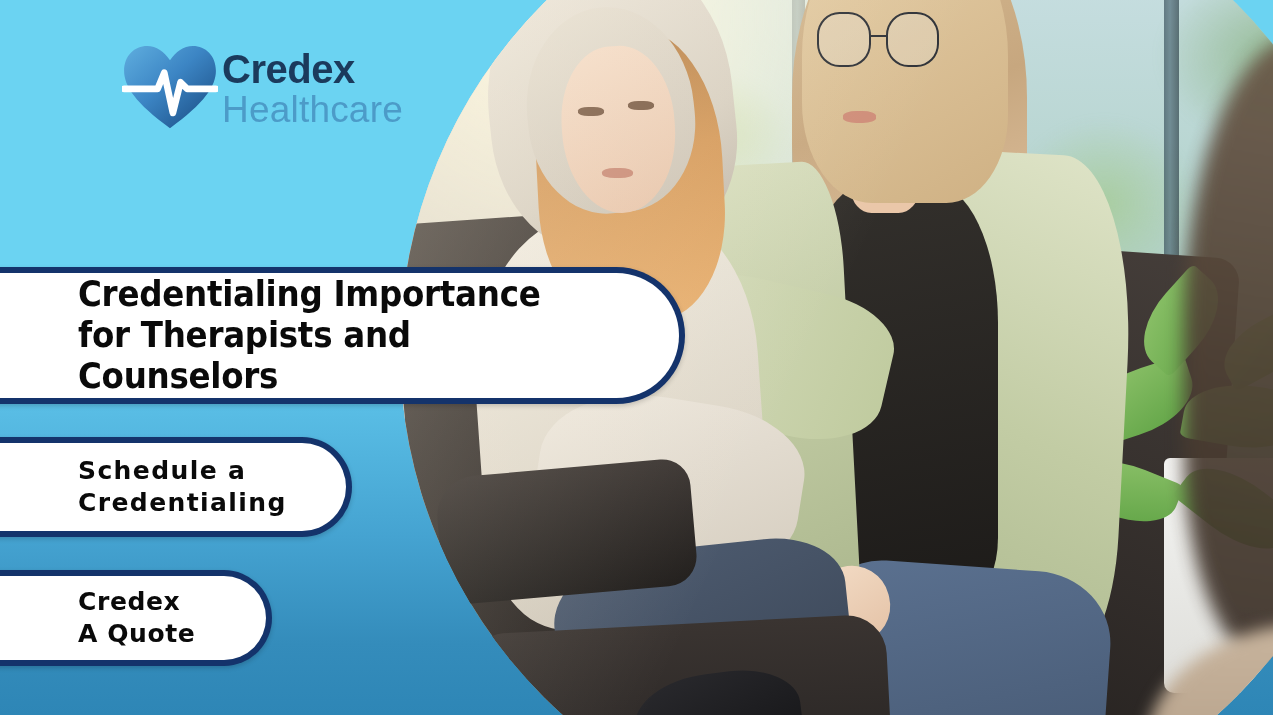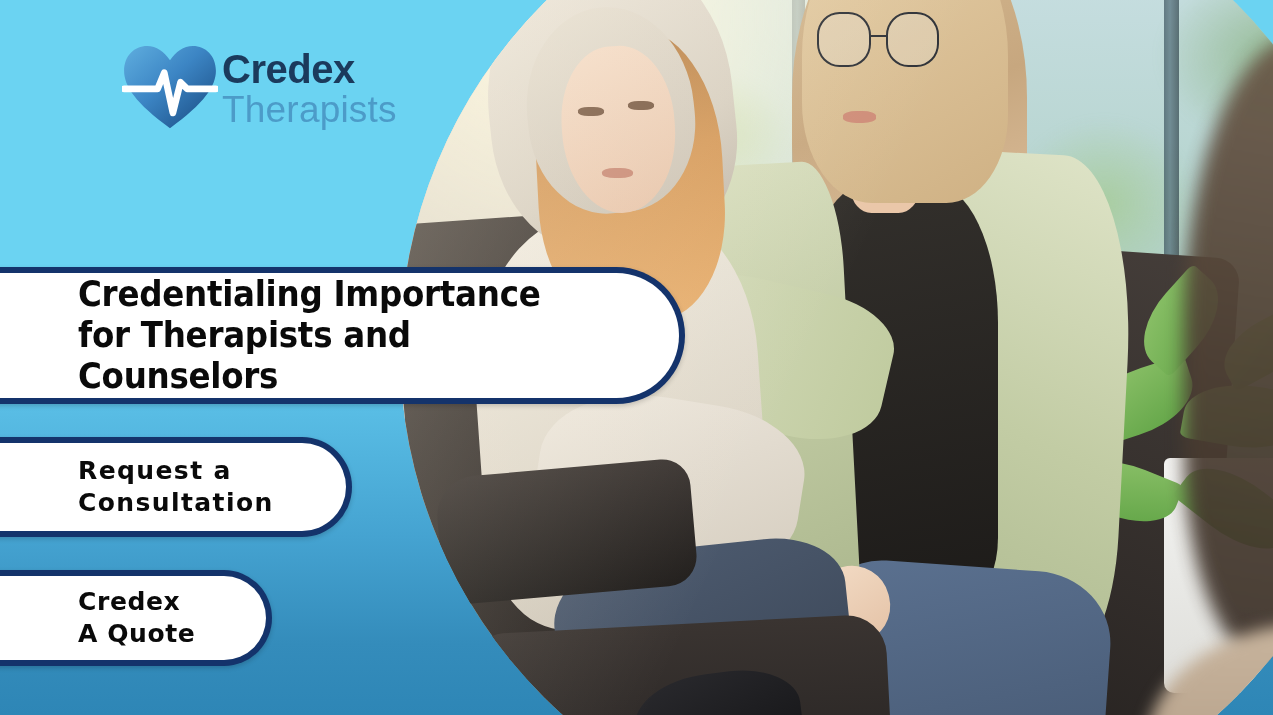--- a/index.html
+++ b/index.html
@@ -431,32 +431,32 @@
           <stop offset="0%" stop-color="#5FAEDF"></stop>
           <stop offset="45%" stop-color="#3C85C4"></stop>
           <stop offset="100%" stop-color="#17487E"></stop>
         </linearGradient>
       </defs>
       <path d="M50 88 C14 62 2 44 2 28 C2 12 13 2 26 2 C36 2 44 8 50 17 C56 8 64 2 74 2 C87 2 98 12 98 28 C98 44 86 62 50 88 Z" fill="url(#hg)"></path>
       <path d="M2 47 L30 47 L37 47 L44 30 L53 72 L61 40 L68 47 L98 47" fill="none" stroke="#FFFFFF" stroke-width="7" stroke-linejoin="round" stroke-linecap="round"></path>
     </svg>
     <span id="logo-text">
       <span id="logo-credex">Credex</span>
-      <span id="logo-healthcare">Therapists</span>
+      <span id="logo-healthcare">Healthcare</span>
     </span>
   </div>
 
   <div id="title-pill" class="pill">
     <h1 id="title-text">Credentialing Importance for Therapists and Counselors</h1>
   </div>
 
   <div id="consult-pill" class="pill">
     <span class="cta-text">
-      <span>Request a</span><br>
-      <span>Consultation</span>
+      <span>Schedule a</span><br>
+      <span>Credentialing</span>
     </span>
   </div>
 
   <div id="quote-pill" class="pill">
     <span class="cta-text" id="quote-text">
       <span>Credex</span><br>
       <span>A Quote</span>
     </span>
   </div>
 

